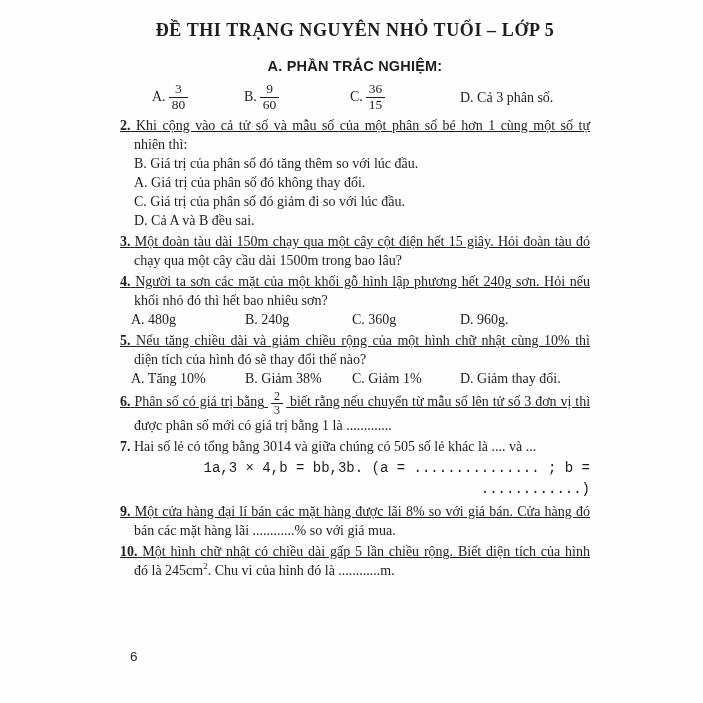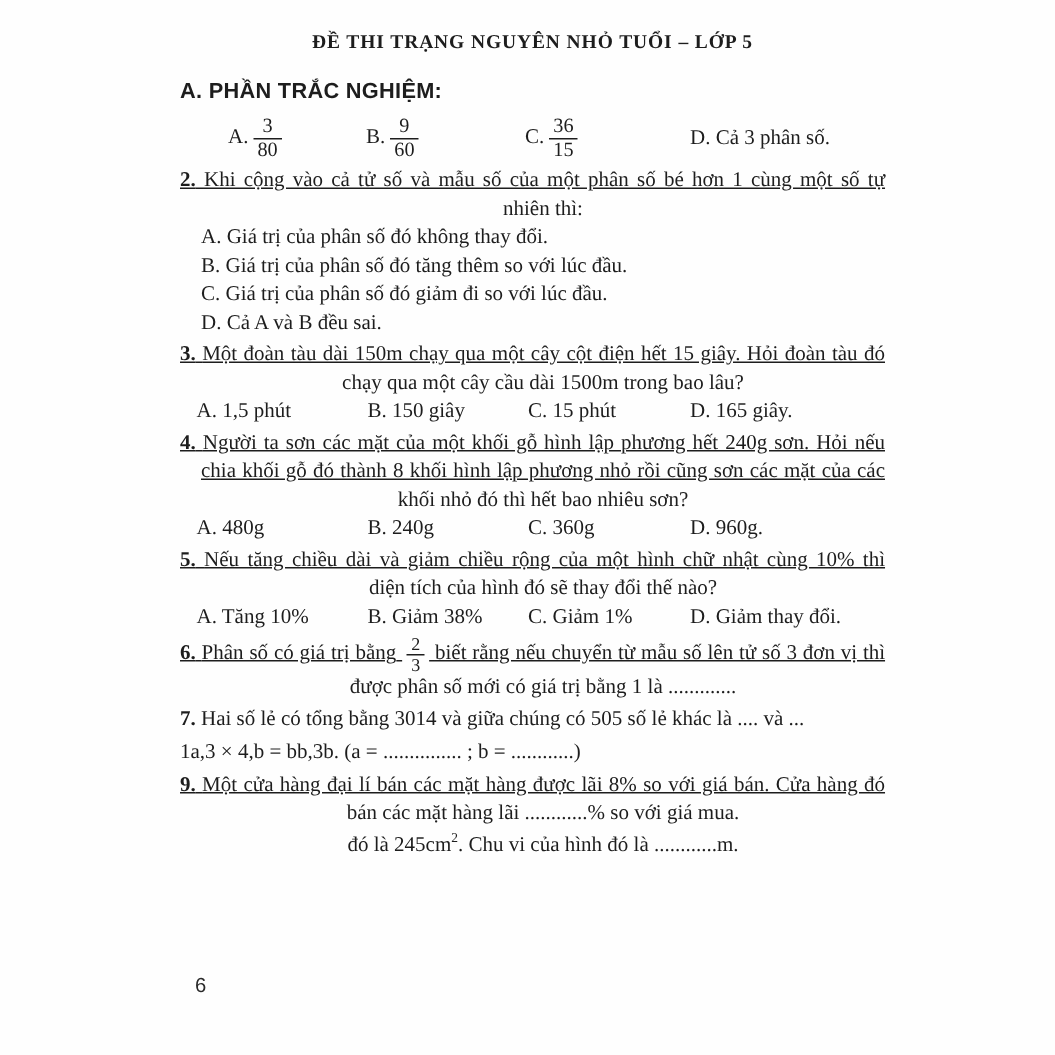--- a/index.html
+++ b/index.html
@@ -3,44 +3,44 @@
 <meta charset="utf-8">
 <style>
   html, body { margin:0; padding:0; }
   body {
     width:703px; height:703px; position:relative; overflow:hidden;
     background:#fefefe; color:#1d1d1d;
     font-family:"Liberation Serif", serif; font-size:14px;
   }
   .page { padding:20px 113px 0 120px; }
   .title {
-    font-weight:bold; font-size:13px; text-align:center;
+    font-weight:bold; font-size:18px; text-align:center;
     letter-spacing:0.6px; margin-bottom:17px; white-space:nowrap;
   }
   .section-heading {
     font-family:"Liberation Sans", sans-serif; font-weight:bold;
-    font-size:14.5px; letter-spacing:0.2px; margin-bottom:6px;
+    font-size:14.5px; letter-spacing:0.2px; margin-bottom:6px;text-align:center;
   }
   .q { margin-bottom:2px; }
   .line { line-height:19px; }
   .jline { text-align:justify; text-align-last:justify;text-decoration:underline; }
-  .cont { padding-left:14px;text-align:center; }
+  .cont { padding-left:14px; }
   .qnum { font-weight:bold; }
   .opt-row { display:grid; line-height:19px; }
   .q1row { margin-left:32px; grid-template-columns:92px 106px 110px 1fr; align-items:center; height:34px; }
   .q345row { margin-left:11px; grid-template-columns:114px 107px 108px 1fr; }
   .optline { padding-left:14px; line-height:19px; }
   .frac {
     display:inline-block; vertical-align:middle; text-align:center;
     line-height:1.1; margin-left:3px; font-size:13.5px;
   }
   .frac .num { display:block; border-bottom:1px solid #1d1d1d; padding:0 3px; }
   .frac .den { display:block; padding:0 3px; }
   .frac-sm { font-size:12px; line-height:1.05; margin:0 3px; vertical-align:middle; }
-  .eq { text-align:left; line-height:21px; }
+  .eq { text-align:right; line-height:21px;font-family:Liberation Mono, monospace; }
   sup { font-size:9px; line-height:0; }
   .pagenum {
     position:absolute; left:130px; top:649px;
     font-family:"Liberation Sans", sans-serif; font-size:13.5px; color:#2a2a2a;
   }
 </style>
 </head>
 <body>
 
 <div class="page">
@@ -53,40 +53,33 @@
       <span class="opt"><span>A.</span><span class="frac"><span class="num">3</span><span class="den">80</span></span></span>
       <span class="opt"><span>B.</span><span class="frac"><span class="num">9</span><span class="den">60</span></span></span>
       <span class="opt"><span>C.</span><span class="frac"><span class="num">36</span><span class="den">15</span></span></span>
       <span class="opt">D. Cả 3 phân số.</span>
     </div>
   </div>
 
   <div class="q">
     <div class="line jline"><span class="qnum">2.</span> <span>Khi cộng vào cả tử số và mẫu số của một phân số bé hơn 1 cùng một số tự</span></div>
     <div class="line cont">nhiên thì:</div>
+    <div class="optline">B. Giá trị của phân số đó tăng thêm so với lúc đầu.</div>
     <div class="optline">A. Giá trị của phân số đó không thay đổi.</div>
-    <div class="optline">B. Giá trị của phân số đó tăng thêm so với lúc đầu.</div>
     <div class="optline">C. Giá trị của phân số đó giảm đi so với lúc đầu.</div>
     <div class="optline">D. Cả A và B đều sai.</div>
   </div>
 
   <div class="q">
     <div class="line jline"><span class="qnum">3.</span> <span>Một đoàn tàu dài 150m chạy qua một cây cột điện hết 15 giây. Hỏi đoàn tàu đó</span></div>
     <div class="line cont">chạy qua một cây cầu dài 1500m trong bao lâu?</div>
-    <div class="opt-row q345row">
-      <span>A. 1,5 phút</span>
-      <span>B. 150 giây</span>
-      <span>C. 15 phút</span>
-      <span>D. 165 giây.</span>
-    </div>
   </div>
 
   <div class="q">
     <div class="line jline"><span class="qnum">4.</span> <span>Người ta sơn các mặt của một khối gỗ hình lập phương hết 240g sơn. Hỏi nếu</span></div>
-    <div class="line cont jline">chia khối gỗ đó thành 8 khối hình lập phương nhỏ rồi cũng sơn các mặt của các</div>
     <div class="line cont">khối nhỏ đó thì hết bao nhiêu sơn?</div>
     <div class="opt-row q345row">
       <span>A. 480g</span>
       <span>B. 240g</span>
       <span>C. 360g</span>
       <span>D. 960g.</span>
     </div>
   </div>
 
   <div class="q">
@@ -112,18 +105,19 @@
   <div class="q">
     <div class="line eq">1a,3 × 4,b = bb,3b. (a = ............... ; b = ............)</div>
   </div>
 
   <div class="q">
     <div class="line jline"><span class="qnum">9.</span> <span>Một cửa hàng đại lí bán các mặt hàng được lãi 8% so với giá bán. Cửa hàng đó</span></div>
     <div class="line cont">bán các mặt hàng lãi ............% so với giá mua.</div>
   </div>
 
   <div class="q">
+    <div class="line jline"><span class="qnum">10.</span> <span>Một hình chữ nhật có chiều dài gấp 5 lần chiều rộng. Biết diện tích của hình</span></div>
     <div class="line cont"><span>đó là 245cm</span><sup>2</sup><span>. Chu vi của hình đó là ............m.</span></div>
   </div>
 
 </div>
 
 <div class="pagenum">6</div>
 
 </body></html>

